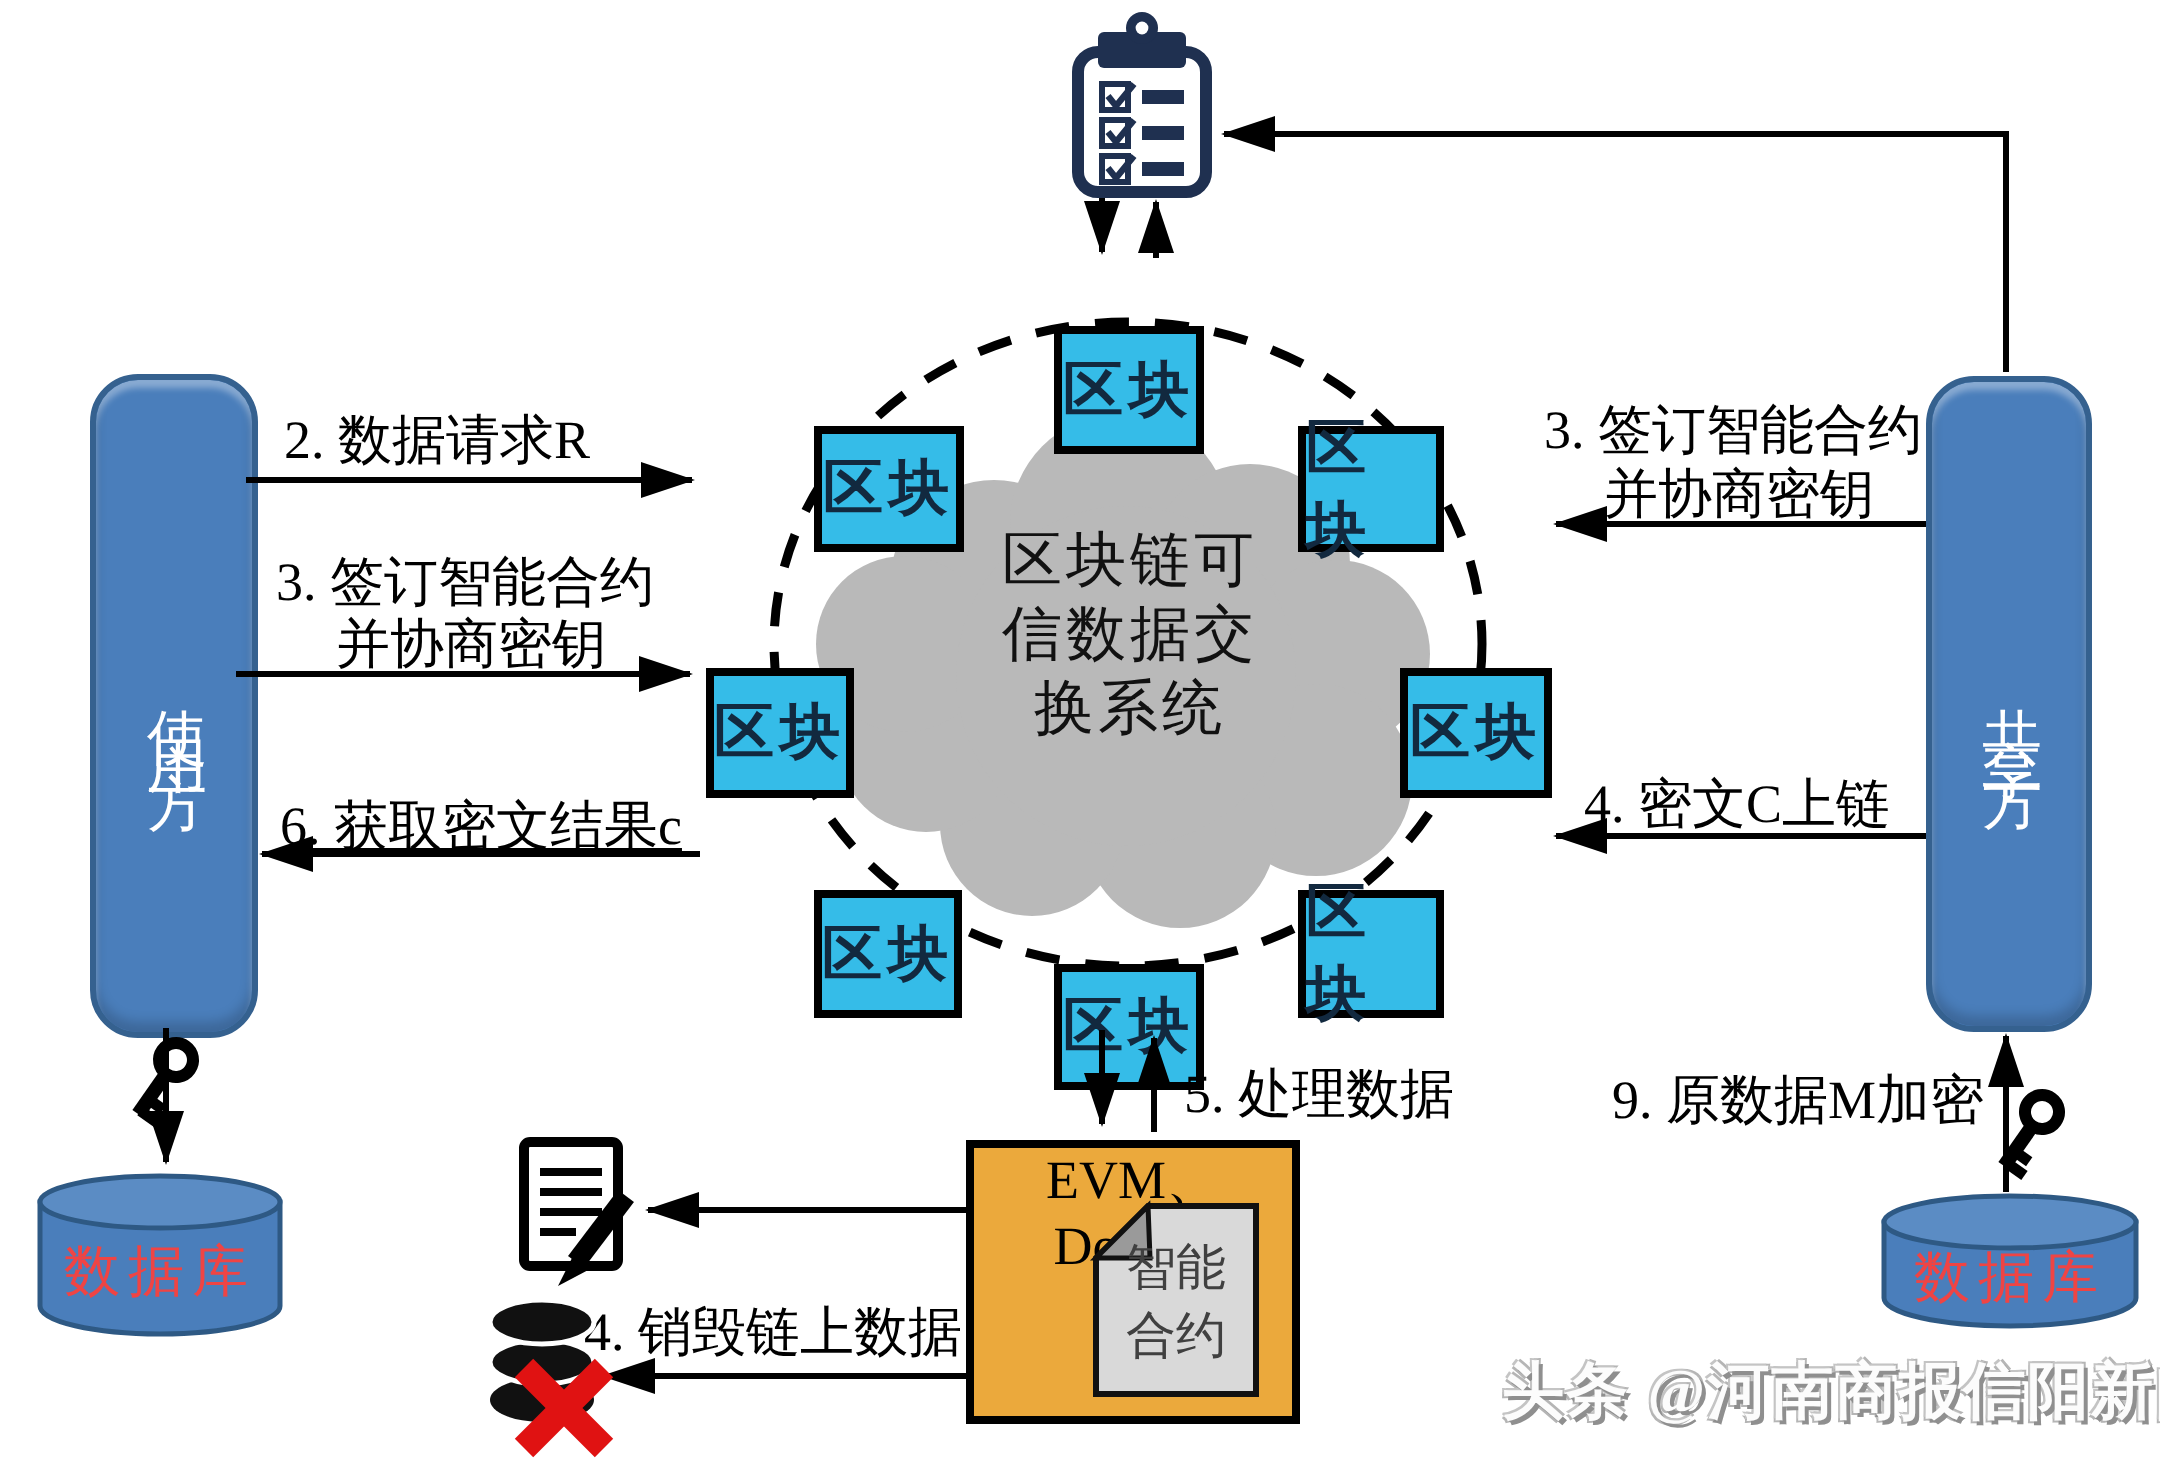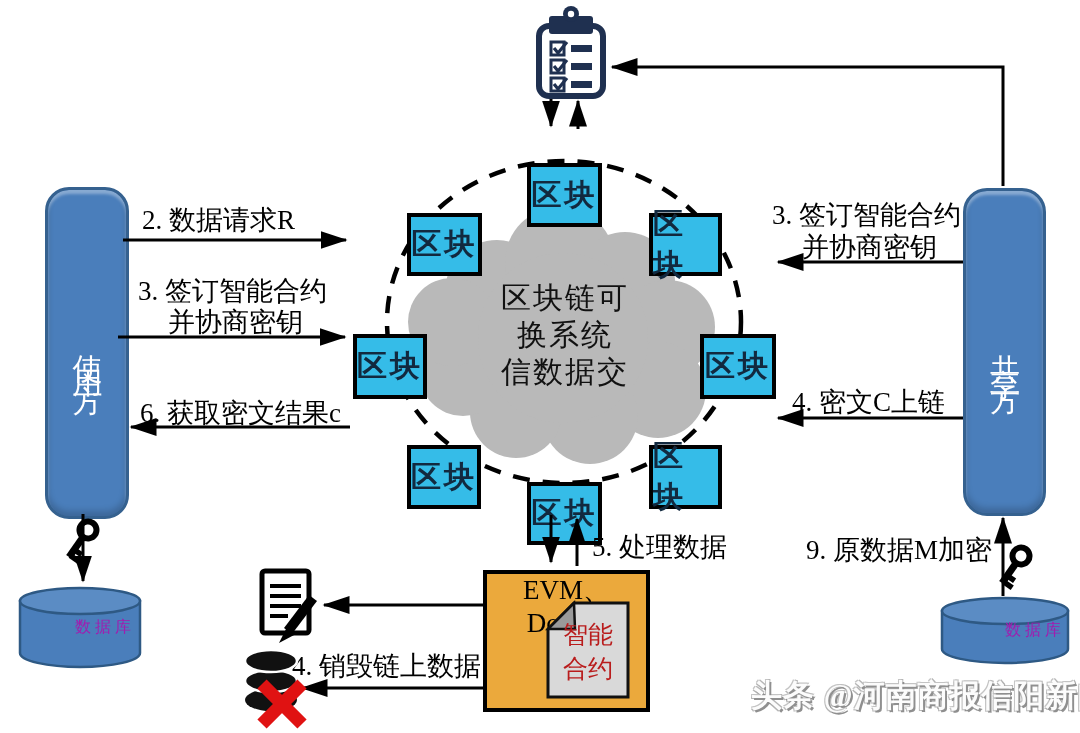--- a/index.html
+++ b/index.html
@@ -41,57 +41,57 @@
   .b-ul{left:407px; top:181px; width:75px; height:63px;}
   .b-ur{left:649px; top:181px; width:73px; height:63px;}
   .b-left{left:353px; top:302px; width:74px; height:65px;}
   .b-right{left:700px; top:302px; width:76px; height:65px;}
   .b-ll{left:407px; top:413px; width:74px; height:64px;}
   .b-lr{left:649px; top:413px; width:73px; height:64px;}
   .b-bottom{left:527px; top:450px; width:75px; height:63px;}
 
   
   .cloud-text{
-    position:absolute; z-index:1; left:455px; top:279px; width:220px;
+    position:absolute; z-index:1; left:455px; top:262px; width:220px;
     text-align:center; font-size:30px; line-height:37px; color:#111; letter-spacing:2px;
   }
 
   
   .evm-box{
     position:absolute; z-index:2; left:483px; top:570px; width:167px; height:142px;
     background:var(--evm-orange); border:4px solid #000; box-sizing:border-box;
   }
   .evm-title{
     position:absolute; z-index:2; left:485px; top:572px; width:163px;
     text-align:center; font-size:27px; color:#000;
   }
   .note-svg{position:absolute; z-index:2; left:544px; top:599px;}
   .note-text{
     position:absolute; z-index:2; left:552px; top:618px; width:72px;
-    text-align:center; font-size:25px; line-height:34px; color:#b91c1c;
+    text-align:center; font-size:25px; line-height:34px; color:#404040;
   }
 
   
   .lbl{position:absolute; z-index:2; font-size:27px; white-space:nowrap; color:#000;}
   .l-publish{left:740px; top:24px; font-size:28px;}
   .l-request{left:142px; top:202px;}
   .l-signL1{left:138px; top:273px;}
   .l-signL2{left:168px; top:304px;}
-  .l-get{left:140px; top:395px;}
+  .l-get{left:140px; top:395px;text-decoration:underline;}
   .l-signR1{left:772px; top:197px;}
   .l-signR2{left:802px; top:229px;}
   .l-onchain{left:792px; top:384px;}
   .l-process{left:592px; top:529px;}
   .l-trace{left:336px; top:567px;}
   .l-destroy{left:292px; top:648px;}
   .l-decrypt{left:96px; top:537px;}
   .l-encrypt{left:806px; top:532px;}
 
   .db-label{
-    position:absolute; z-index:2; text-align:right; color:#a21caf; font-size:16px; letter-spacing:4px;
+    position:absolute; z-index:2; text-align:center; color:#ef4444; font-size:28px; letter-spacing:4px;
   }
   .db-user-label{left:25px; top:617px; width:110px;}
   .db-sharer-label{left:945px; top:620px; width:120px;}
 
   .watermark{
     position:absolute; z-index:2; left:751px; top:675px; font-size:31px; font-weight:bold;
     white-space:nowrap; color:#fcfcfc; letter-spacing:1px;
     text-shadow:2px 2px 0 #8f8f8f, -1px -1px 0 #c4c4c4, 1px -1px 0 #b5b5b5, -1px 1px 0 #b5b5b5;
   }
 </style>
@@ -131,22 +131,22 @@
   <div class="block b-ul">区块</div>
   <div class="block b-ur">区块</div>
   <div class="block b-left">区块</div>
   <div class="block b-right">区块</div>
   <div class="block b-ll">区块</div>
   <div class="block b-lr">区块</div>
   <div class="block b-bottom">区块</div>
 
   <div class="cloud-text">
     <div>区块链可</div>
+    <div>信数据交</div>
     <div>换系统</div>
-    <div>信数据交</div>
   </div>
 
   <div class="evm-box"></div>
   <div class="evm-title">EVM、Docker</div>
   <svg class="note-svg" width="90" height="102" viewBox="0 0 90 102">
     <path d="M30,4 H84 V98 H4 V30 Z" fill="var(--note-gray)" stroke="#111" stroke-width="3"></path>
     <path d="M30,4 L4,30 L31,30 Z" fill="var(--note-fold)" stroke="#111" stroke-width="2.5"></path>
   </svg>
   <div class="note-text">
     <div>智能</div>

